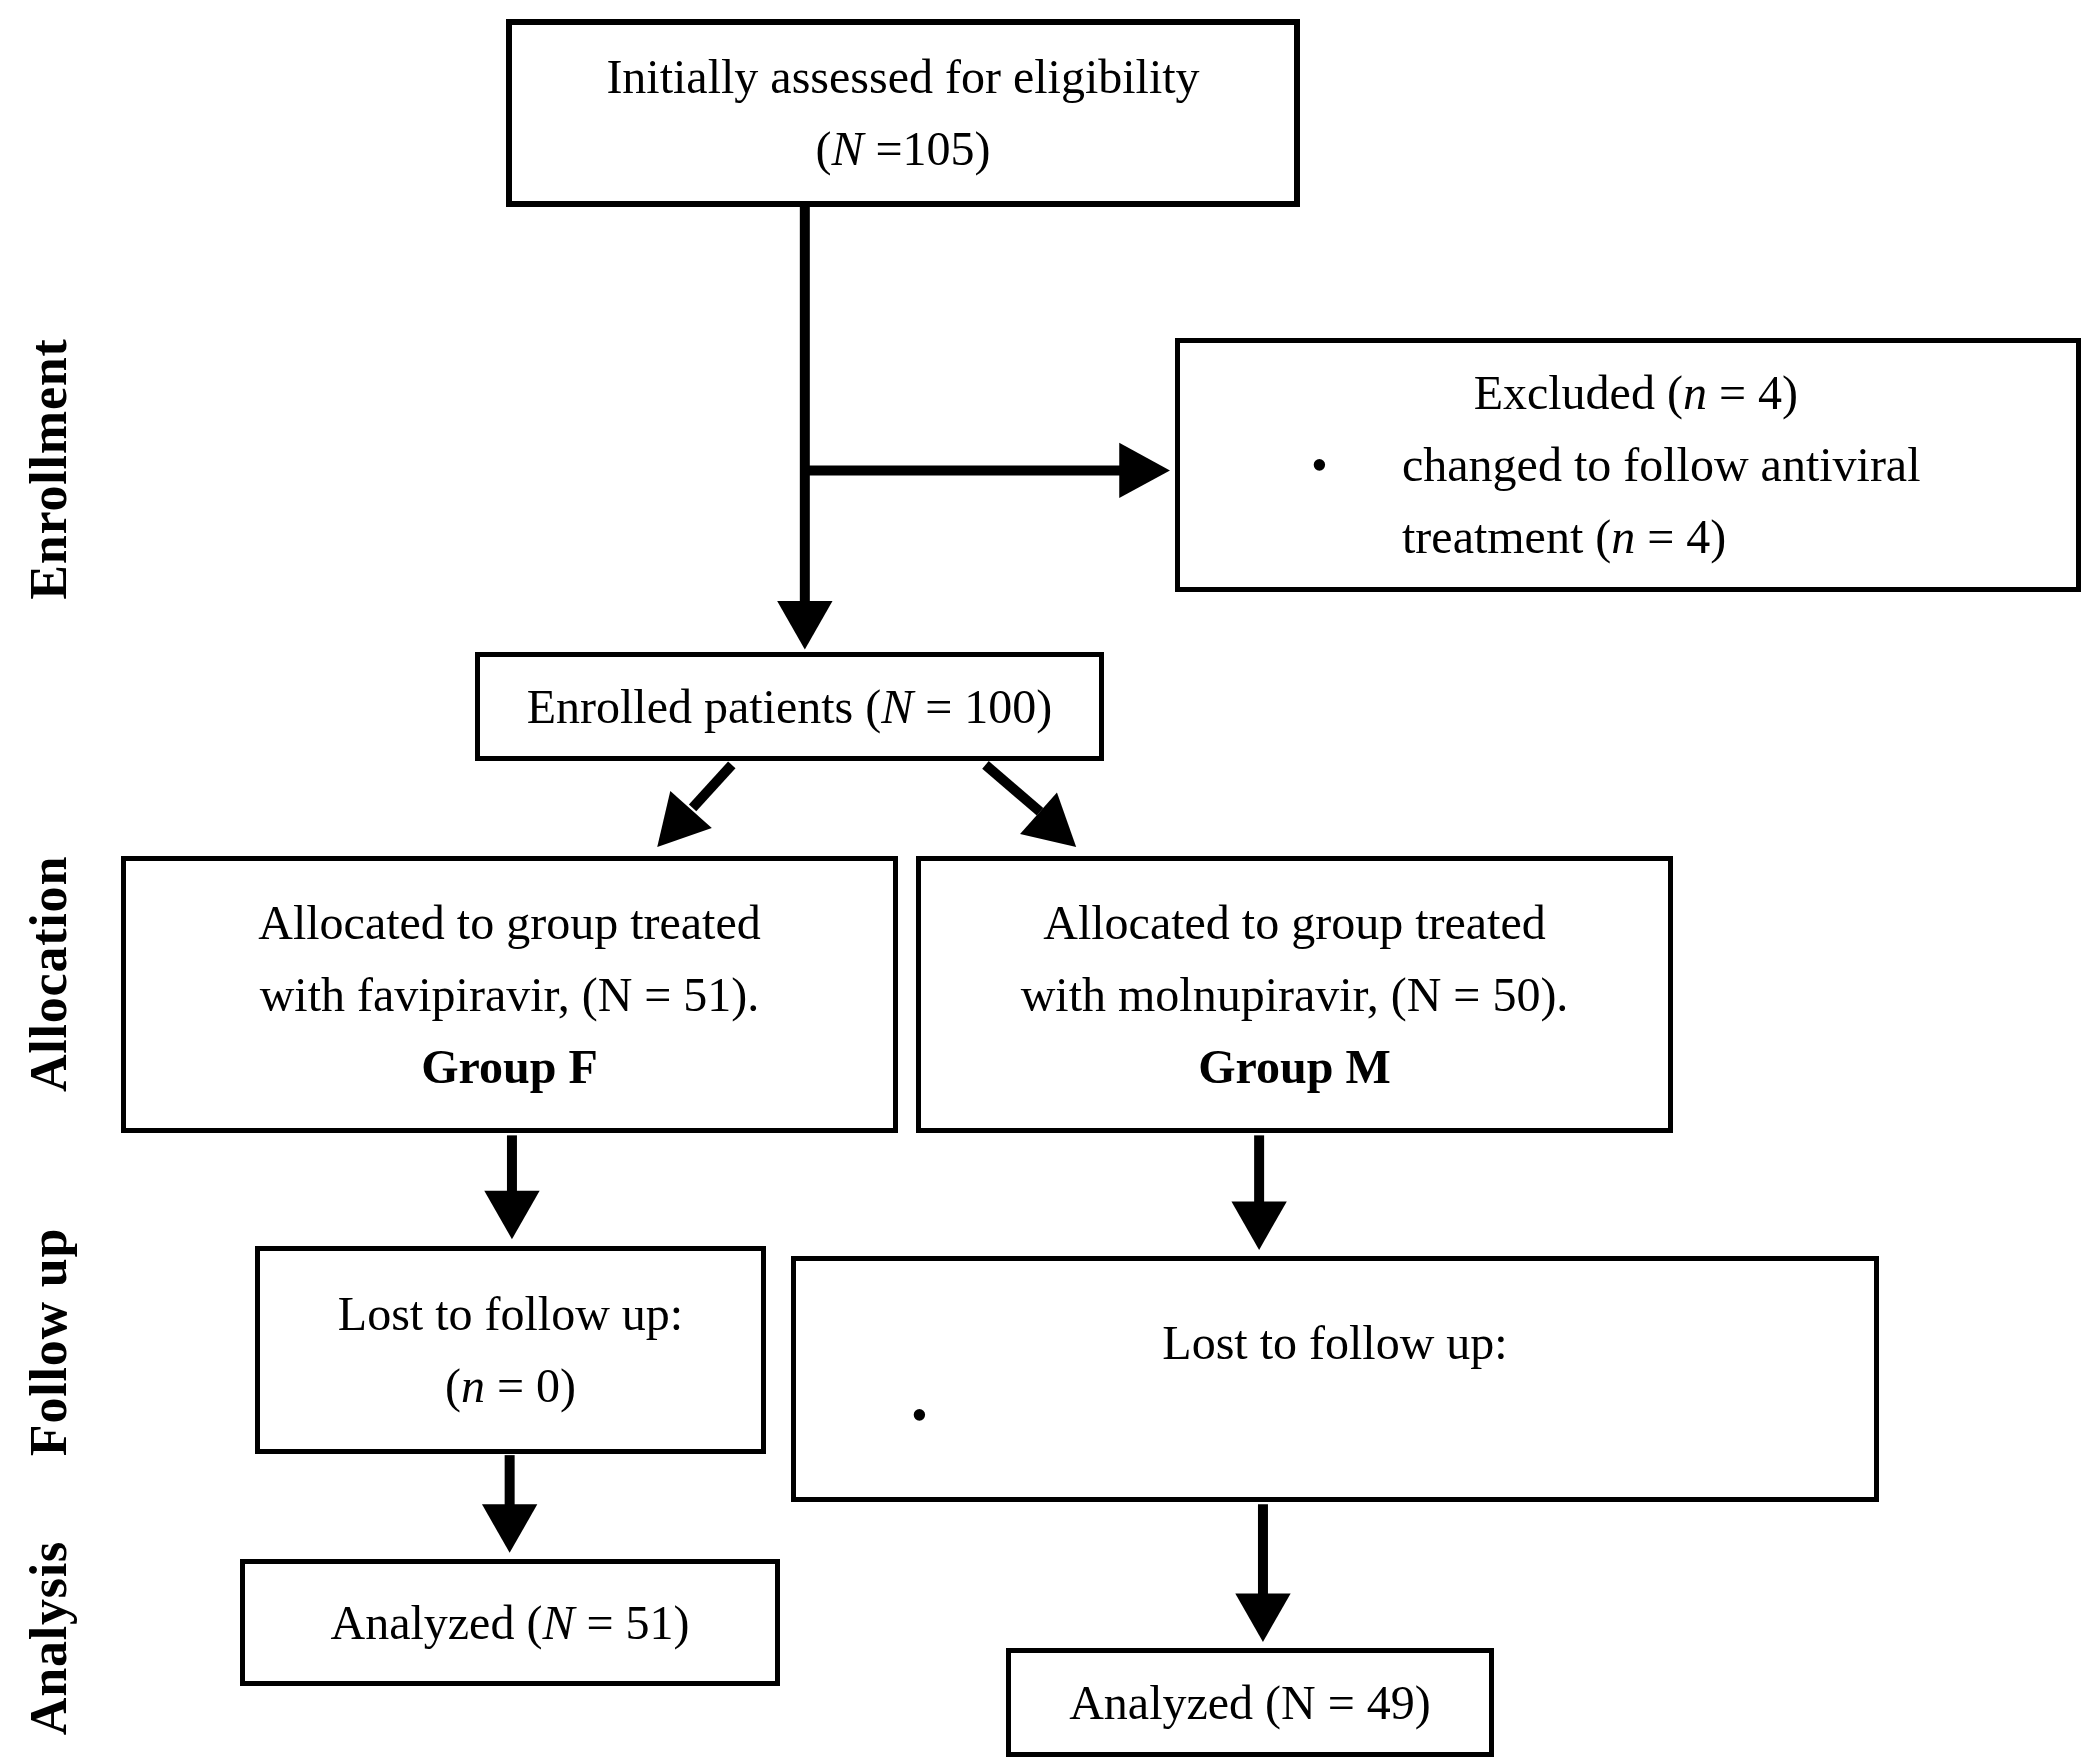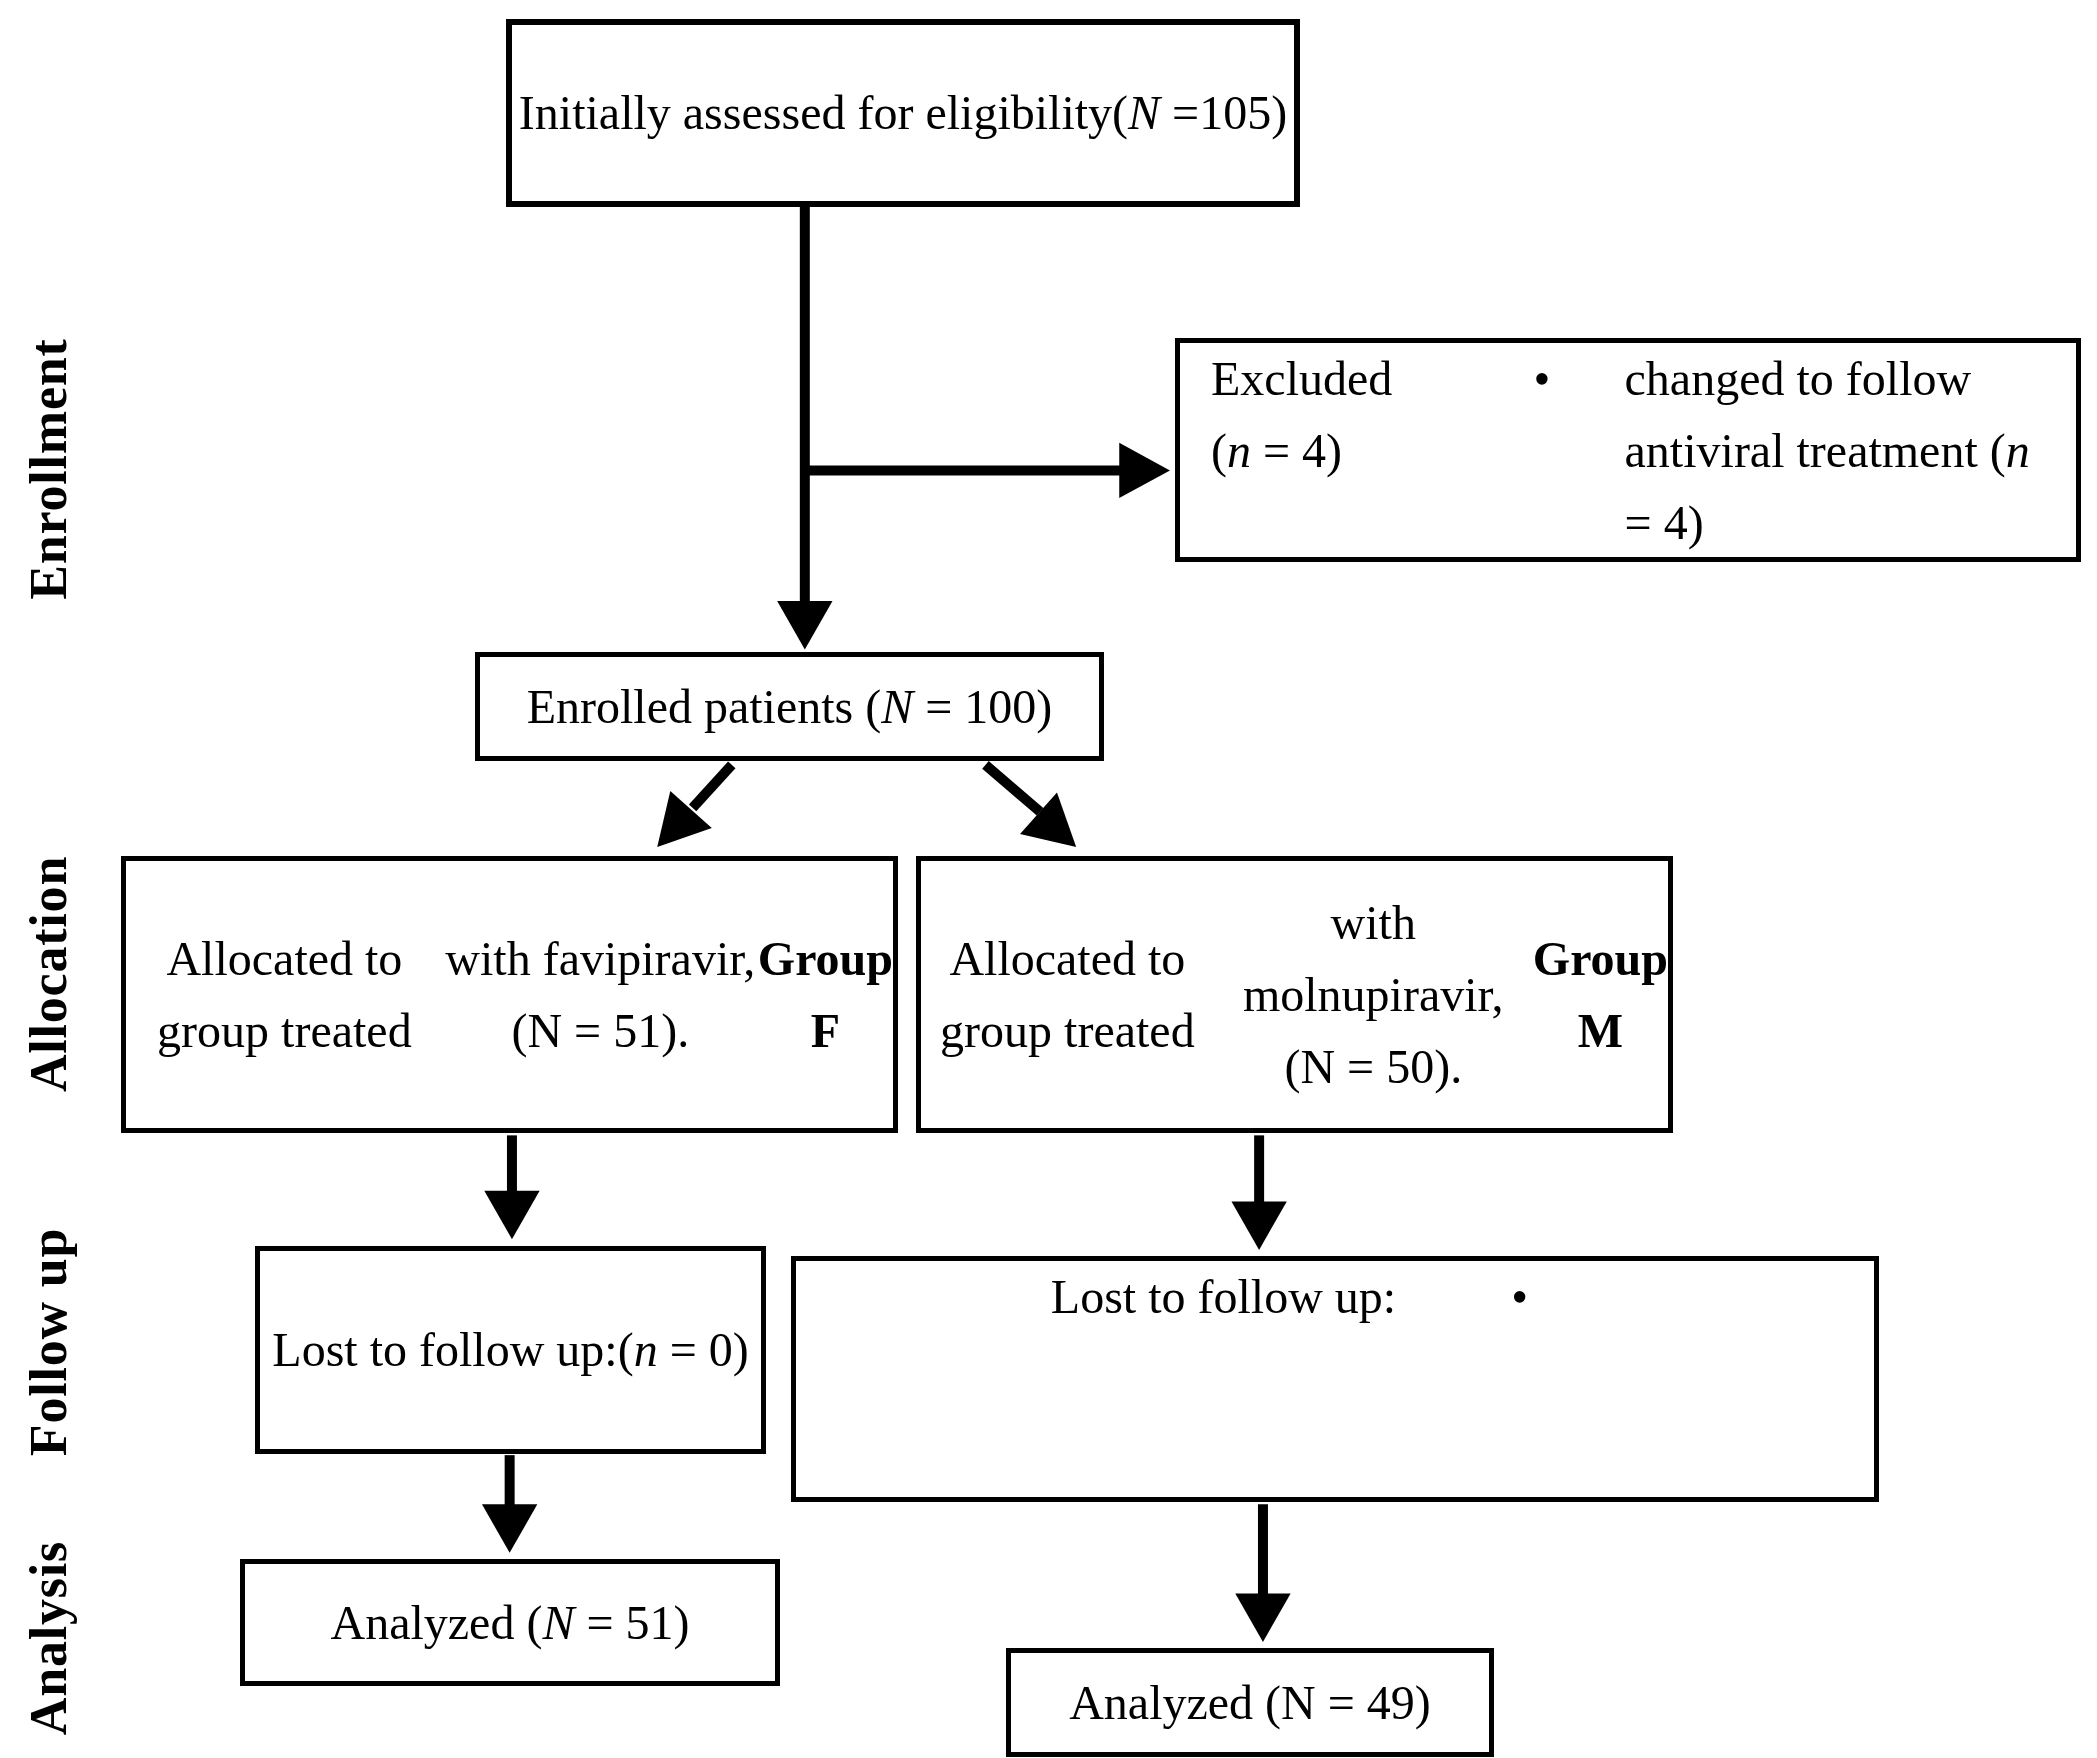--- a/index.html
+++ b/index.html
@@ -11,21 +11,21 @@
     font-family: "Liberation Serif", "DejaVu Serif", serif;
     color: #000000;
     overflow: hidden;
   }
   .box {
     position: absolute;
     background: #ffffff;
     border: 5.4px solid #000000;
     box-sizing: border-box;
     display: flex;
-    flex-direction: row;
+    flex-direction: column;
     justify-content: center;
     font-size: 48px;
     line-height: 1.5;
   }
   .box.centered { align-items: center; text-align: center; }
   .varN { font-style: italic; }
   .bold-line { font-weight: bold; }
   .bullet-row {
     display: flex;
     align-items: flex-start;
@@ -86,21 +86,21 @@
 
     <line x1="1643" y1="1957" x2="1643" y2="2078"></line>
     <polygon points="1643,2136 1607,2073 1679,2073"></polygon>
   </svg>
 
   <div class="box centered" style="left:506px; top:19px; width:794px; height:188px; border-width:6.2px;">
     <div>Initially assessed for eligibility</div>
     <div><span>(</span><span class="varN">N</span><span> =105)</span></div>
   </div>
 
-  <div class="box" style="left:1175px; top:338px; width:906px; height:224px; padding-left:31px; padding-right:15.4px;">
+  <div class="box" style="left:1175px; top:338px; width:906px; height:254px; padding-left:31px; padding-right:15.4px;align-items:center;">
     <div><span>Excluded (</span><span class="varN">n</span><span> = 4)</span></div>
     <div class="bullet-row" style="margin-left:100px;">
       <span class="bullet-glyph" style="width:91px;">•</span>
       <div class="bullet-text" style="max-width:677px;"><span>changed to follow antiviral treatment (</span><span class="varN">n</span><span> = 4)</span></div>
     </div>
   </div>
 
   <div class="box centered" style="left:475px; top:652px; width:629px; height:109px;">
     <div><span>Enrolled patients (</span><span class="varN">N</span><span> = 100)</span></div>
   </div>

